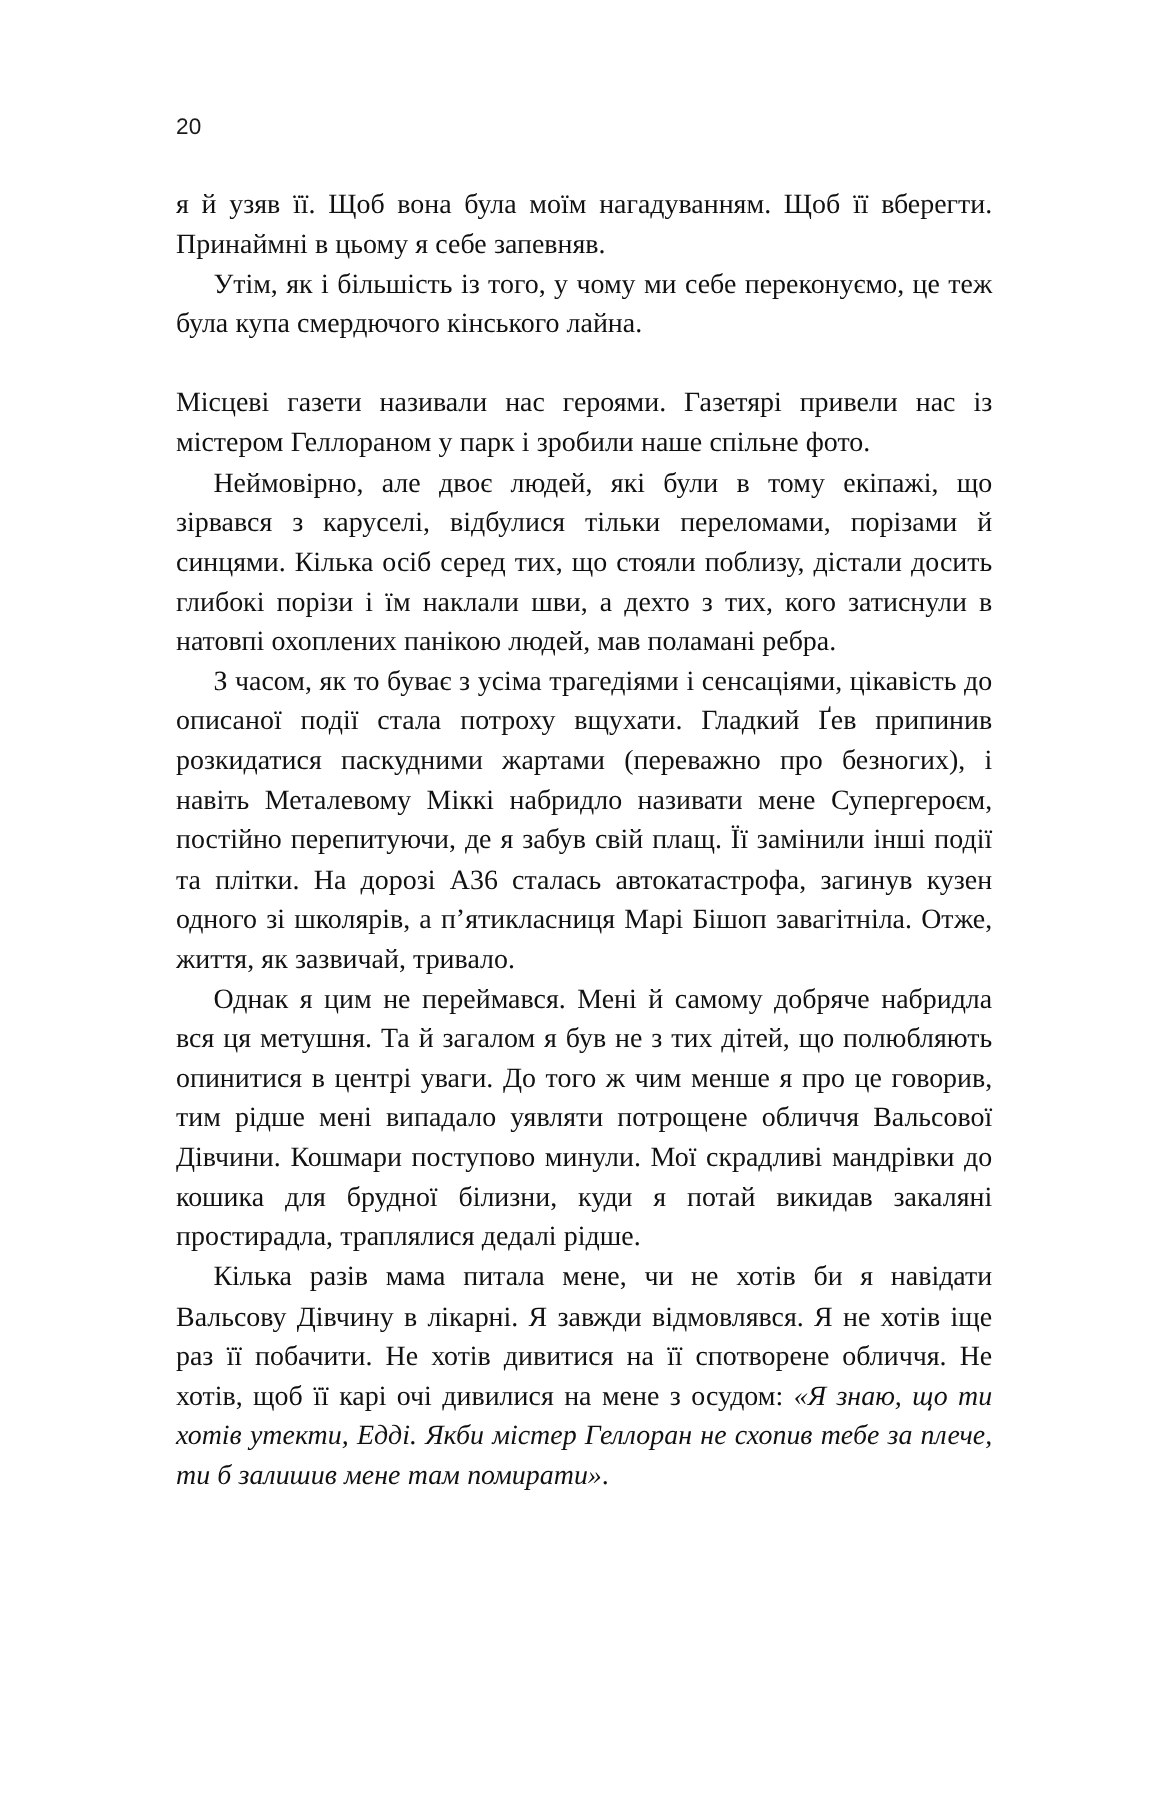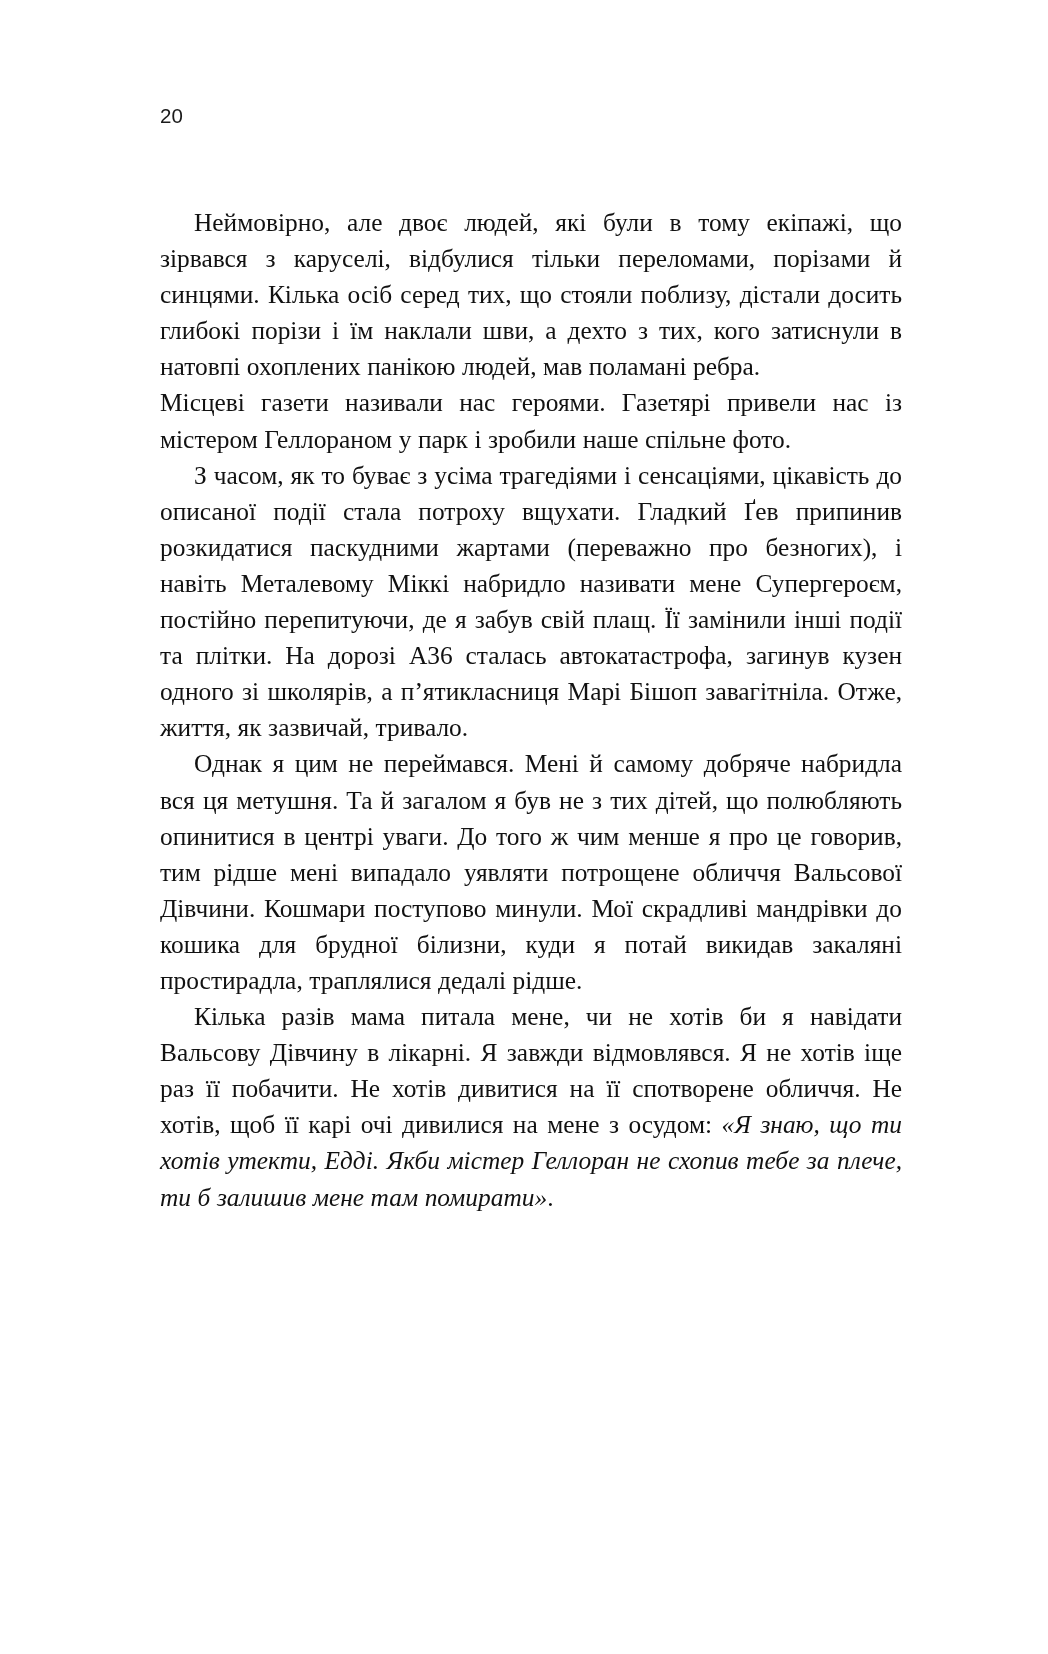--- a/index.html
+++ b/index.html
@@ -60,27 +60,29 @@
 </style>
 </head>
 <body>
 
 <div class="page">
 
   <div class="folio">20</div>
 
   <div class="textblock">
 
+    <p class="para noindent">я й узяв її. Щоб вона була моїм нагадуванням. Щоб її вберегти. Принаймні в цьому я себе запевняв.</p>
 
+    <p class="para last-line-left">Утім, як і більшість із того, у чому ми себе переконуємо, це теж була купа смердючого кінського лайна.</p>
 
     <div class="section-gap"></div>
 
+    <p class="para noindent last-line-left">Місцеві газети називали нас героями. Газетярі привели нас із містером Геллораном у парк і зробили наше спільне фото.</p>
+
     <p class="para last-line-left">Неймовірно, але двоє людей, які були в тому екіпажі, що зірвався з каруселі, відбулися тільки переломами, порізами й синцями. Кілька осіб серед тих, що стояли поблизу, дістали досить глибокі порізи і їм наклали шви, а дехто з тих, кого затиснули в натовпі охоплених панікою людей, мав поламані ребра.</p>
-
-    <p class="para noindent last-line-left">Місцеві газети називали нас героями. Газетярі привели нас із містером Геллораном у парк і зробили наше спільне фото.</p>
 
 
     <p class="para last-line-left">З часом, як то буває з усіма трагедіями і сенсаціями, цікавість до описаної події стала потроху вщухати. Гладкий Ґев припинив розкидатися паскудними жартами (переважно про безногих), і навіть Металевому Міккі набридло називати мене Супергероєм, постійно перепитуючи, де я забув свій плащ. Її замінили інші події та плітки. На дорозі А36 сталась автокатастрофа, загинув кузен одного зі школярів, а п’ятикласниця Марі Бішоп завагітніла. Отже, життя, як зазвичай, тривало.</p>
 
     <p class="para last-line-left">Однак я цим не переймався. Мені й самому добряче набридла вся ця метушня. Та й загалом я був не з тих дітей, що полюбляють опинитися в центрі уваги. До того ж чим менше я про це говорив, тим рідше мені випадало уявляти потрощене обличчя Вальсової Дівчини. Кошмари поступово минули. Мої скрадливі мандрівки до кошика для брудної білизни, куди я потай викидав закаляні простирадла, траплялися дедалі рідше.</p>
 
     <p class="para last-line-left">
       <span>Кілька разів мама питала мене, чи не хотів би я навідати Вальсову Дівчину в лікарні. Я завжди відмовлявся. Я не хотів іще раз її побачити. Не хотів дивитися на її спотворене обличчя. Не хотів, щоб її карі очі дивилися на мене з осудом: </span><em class="quote">«Я знаю, що ти хотів утекти, Едді. Якби містер Геллоран не схопив тебе за плече, ти б залишив мене там помирати»</em><span>.</span>
     </p>
 

